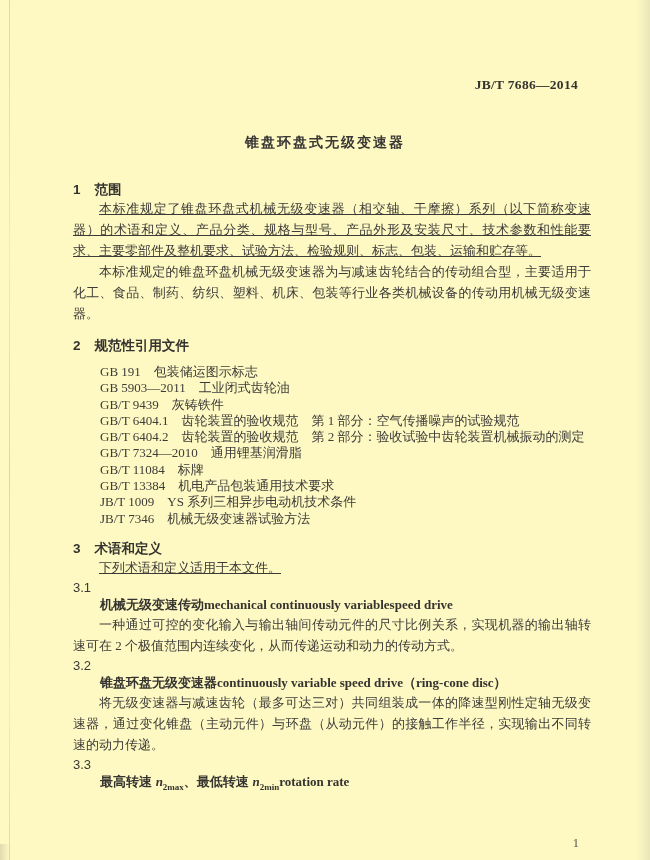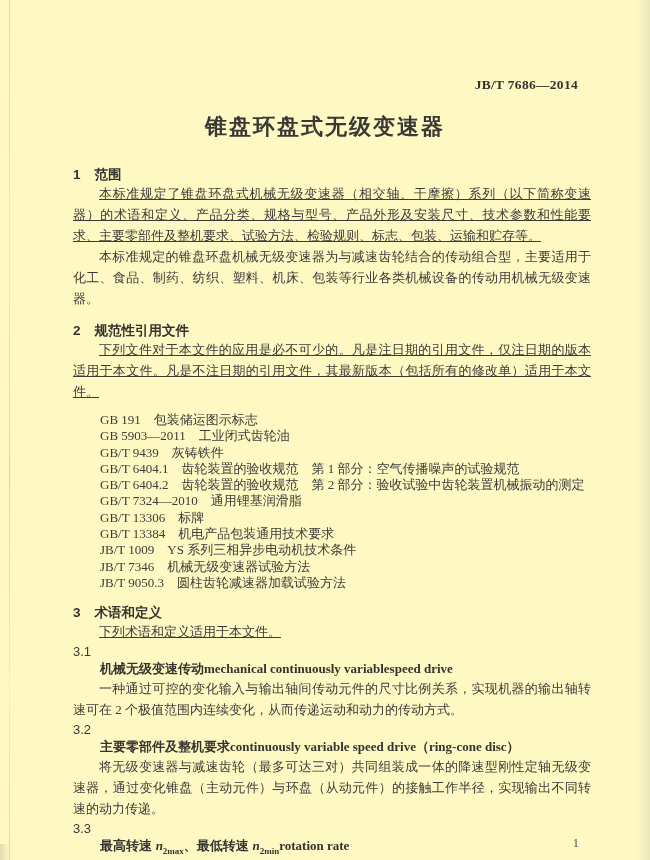--- a/index.html
+++ b/index.html
@@ -30,24 +30,24 @@
     background: linear-gradient(to right, rgba(120,116,108,0.22), rgba(0,0,0,0));
   }
 
   .doc-code-row {
     padding-top: 77px; padding-right: 72px;
     text-align: right;
     font-weight: 700; font-size: 13.5px; line-height: 15px;
     color: #34322e; letter-spacing: 0.3px;
   }
   .doc-title {
-    margin-top: 23px;
+    margin-top: 38px;
     text-align: center;
     font-family: "Liberation Sans", "DejaVu Sans", sans-serif;
-    font-weight: 700; font-size: 22px; line-height: 24px;
+    font-weight: 700; font-size: 14px; line-height: 24px;
     letter-spacing: 2px; color: #3a3835;
   }
   .content { width: 518px; margin-left: 73px; }
 
   .section-heading {
     font-family: "Liberation Sans", "DejaVu Sans", sans-serif;
     font-weight: 700; font-size: 13.5px; line-height: 17px;
     color: #35332f; margin: 0;
   }
   .section-heading .sec-num { margin-right: 14px; }
@@ -106,45 +106,43 @@
 
   <div class="doc-title">锥盘环盘式无级变速器</div>
 
   <div class="content">
 
     <h2 class="section-heading mt-s1"><span class="sec-num">1</span><span>范围</span></h2>
     <p class="body after-heading">本标准规定了锥盘环盘式机械无级变速器（相交轴、干摩擦）系列（以下简称变速器）的术语和定义、产品分类、规格与型号、产品外形及安装尺寸、技术参数和性能要求、主要零部件及整机要求、试验方法、检验规则、标志、包装、运输和贮存等。</p>
     <p class="body">本标准规定的锥盘环盘机械无级变速器为与减速齿轮结合的传动组合型，主要适用于化工、食品、制药、纺织、塑料、机床、包装等行业各类机械设备的传动用机械无级变速器。</p>
 
     <h2 class="section-heading mt-s2"><span class="sec-num">2</span><span>规范性引用文件</span></h2>
-    <p class="body after-heading">下列文件对于本文件的应用是必不可少的。凡是注日期的引用文件，仅注日期的版本适用于本文件。凡是不注日期的引用文件，其最新版本（包括所有的修改单）适用于本文件。</p>
 
     <div class="ref-list">
       <div class="ref-item"><span>GB 191</span><span class="ref-title">包装储运图示标志</span></div>
       <div class="ref-item"><span>GB 5903—2011</span><span class="ref-title">工业闭式齿轮油</span></div>
       <div class="ref-item"><span>GB/T 9439</span><span class="ref-title">灰铸铁件</span></div>
       <div class="ref-item"><span>GB/T 6404.1</span><span class="ref-title">齿轮装置的验收规范　第 1 部分：空气传播噪声的试验规范</span></div>
       <div class="ref-item"><span>GB/T 6404.2</span><span class="ref-title">齿轮装置的验收规范　第 2 部分：验收试验中齿轮装置机械振动的测定</span></div>
       <div class="ref-item"><span>GB/T 7324—2010</span><span class="ref-title">通用锂基润滑脂</span></div>
-      <div class="ref-item"><span>GB/T 13306</span><span class="ref-title">标牌</span></div>
+      <div class="ref-item"><span>GB/T 11084</span><span class="ref-title">标牌</span></div>
       <div class="ref-item"><span>GB/T 13384</span><span class="ref-title">机电产品包装通用技术要求</span></div>
       <div class="ref-item"><span>JB/T 1009</span><span class="ref-title">YS 系列三相异步电动机技术条件</span></div>
       <div class="ref-item"><span>JB/T 7346</span><span class="ref-title">机械无级变速器试验方法</span></div>
-      <div class="ref-item"><span>JB/T 9050.3</span><span class="ref-title">圆柱齿轮减速器加载试验方法</span></div>
     </div>
 
     <h2 class="section-heading mt-s3"><span class="sec-num">3</span><span>术语和定义</span></h2>
     <p class="body after-heading">下列术语和定义适用于本文件。</p>
 
     <div class="clause-num">3.1</div>
     <div class="term-heading"><span>机械无级变速传动</span><span class="en">mechanical continuously variablespeed drive</span></div>
     <p class="body">一种通过可控的变化输入与输出轴间传动元件的尺寸比例关系，实现机器的输出轴转速可在 2 个极值范围内连续变化，从而传递运动和动力的传动方式。</p>
 
     <div class="clause-num">3.2</div>
-    <div class="term-heading"><span>主要零部件及整机要求</span><span class="en">continuously variable speed drive（ring-cone disc）</span></div>
+    <div class="term-heading"><span>锥盘环盘无级变速器</span><span class="en">continuously variable speed drive（ring-cone disc）</span></div>
     <p class="body">将无级变速器与减速齿轮（最多可达三对）共同组装成一体的降速型刚性定轴无级变速器，通过变化锥盘（主动元件）与环盘（从动元件）的接触工作半径，实现输出不同转速的动力传递。</p>
 
     <div class="clause-num">3.3</div>
     <div class="term-heading"><span>最高转速 </span><span class="sym">n</span><sub class="ss">2max</sub><span>、最低转速 </span><span class="sym">n</span><sub class="ss">2min</sub><span class="en">rotation rate</span></div>
 
   </div>
 
   <div class="page-number">1</div>
 </div>
 

